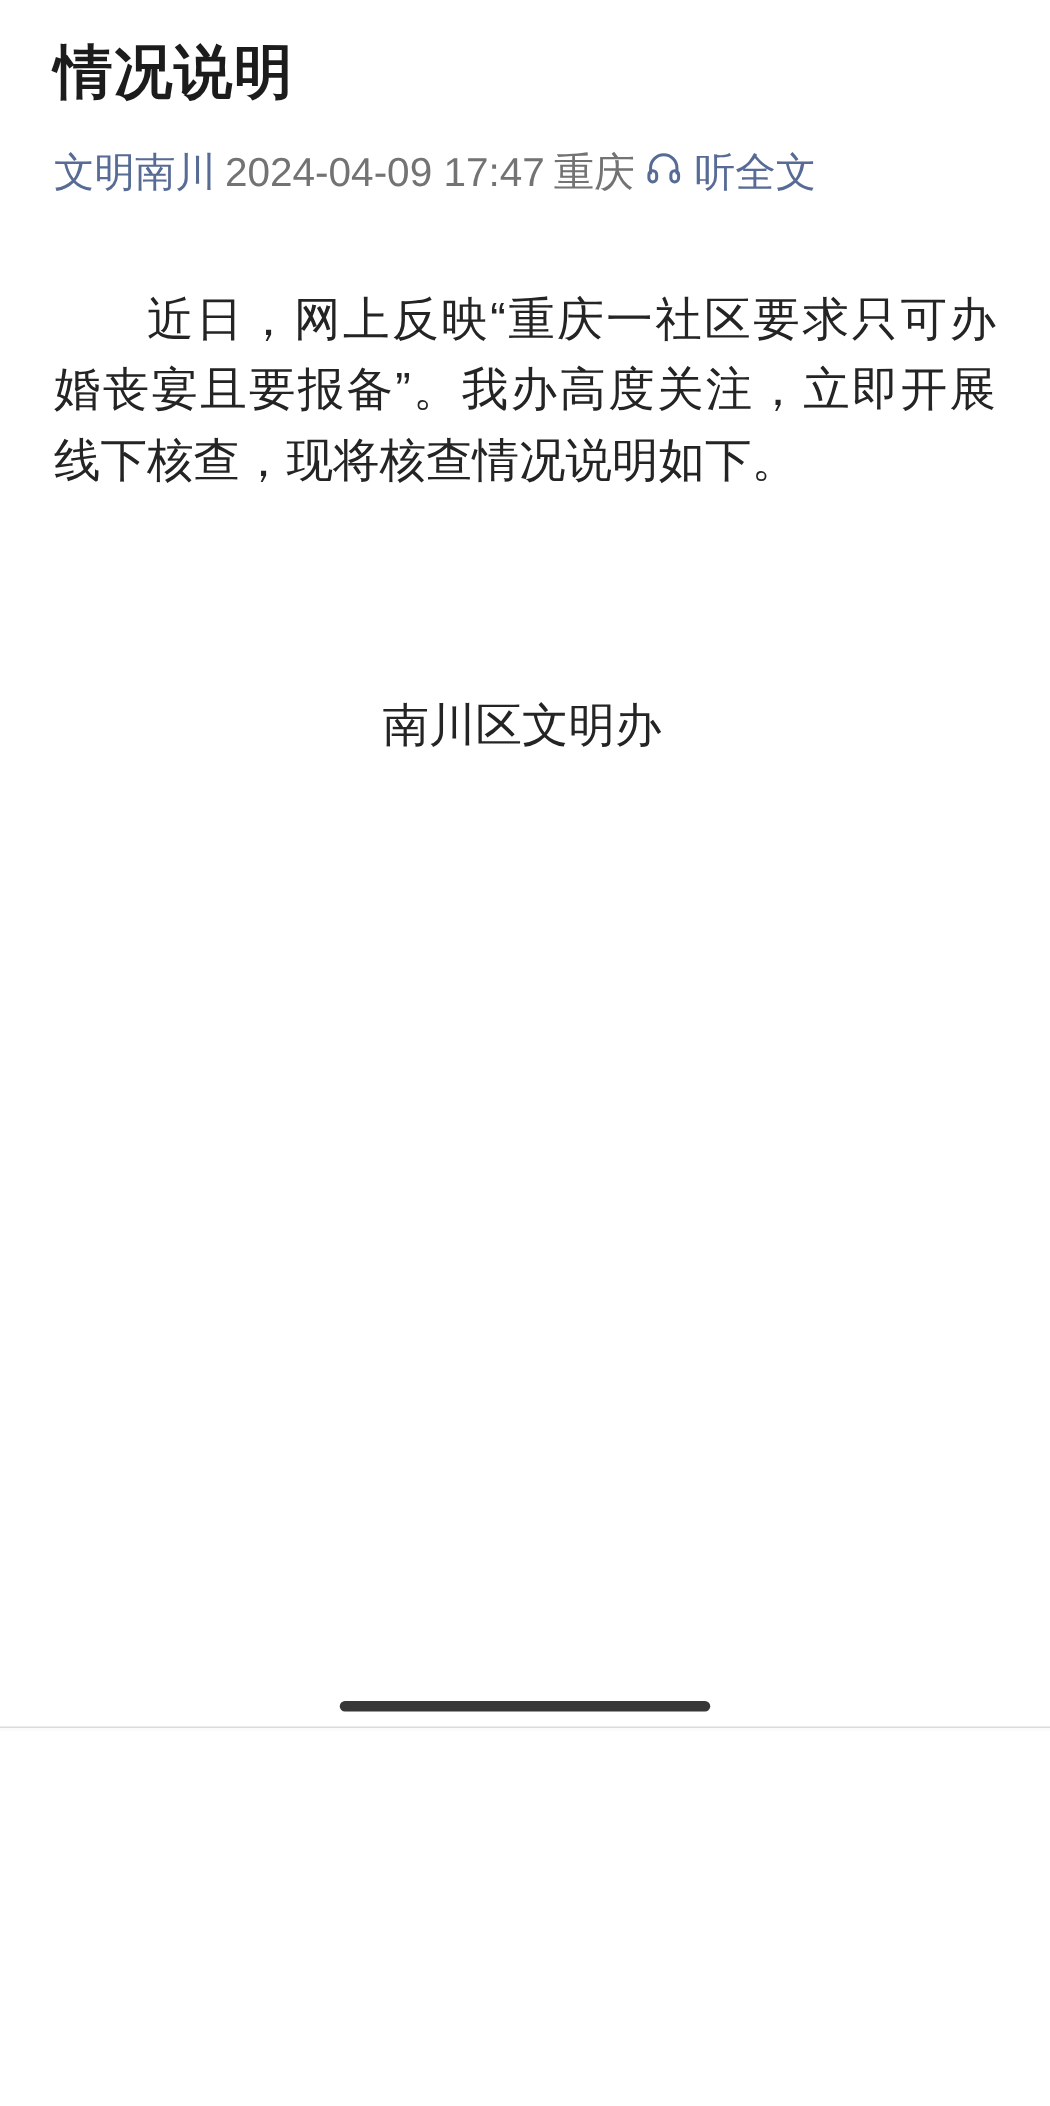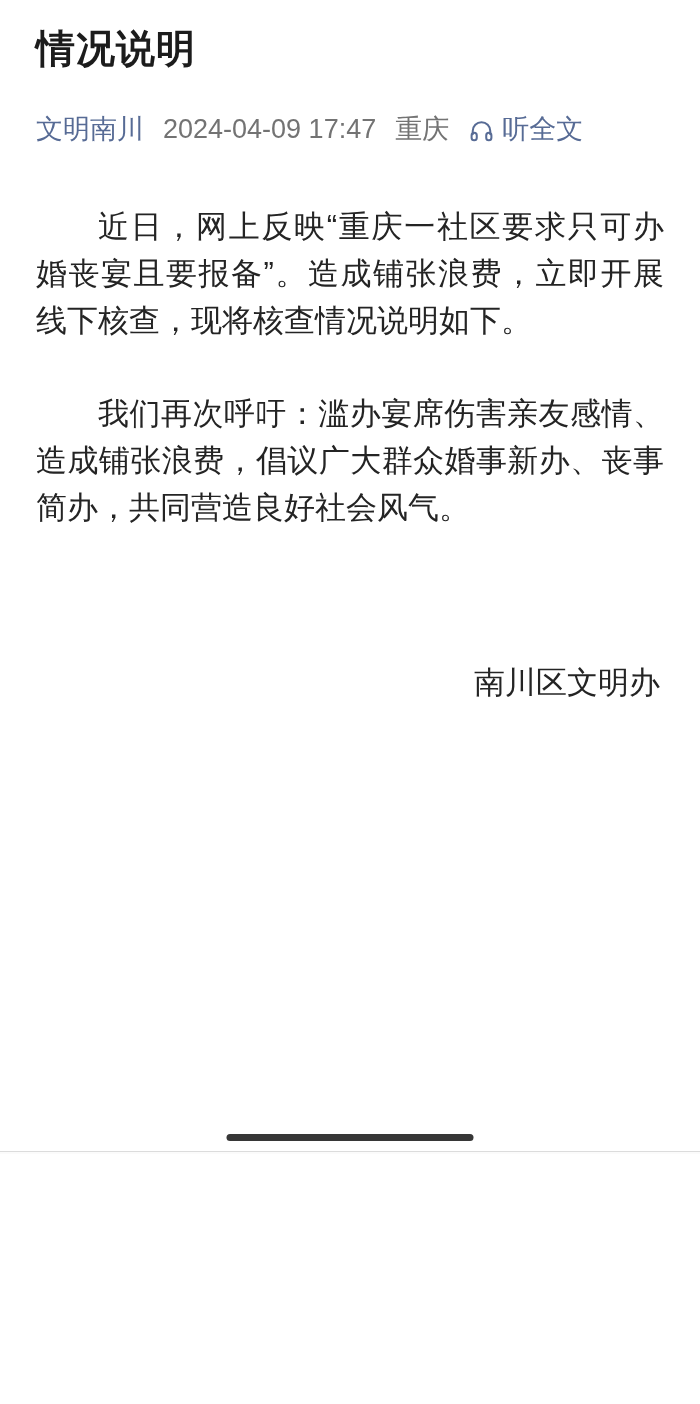--- a/index.html
+++ b/index.html
@@ -16,54 +16,53 @@
   .article { padding: 26px 36px 0 36px; }
   .title {
     margin: 0;
     font-size: 39px;
     line-height: 1.2;
     font-weight: 700;
     color: #1c1c1c;
     letter-spacing: 1px;
   }
   .meta {
-    margin-top: 40px;
+    margin-top: 26px;
     display: flex;
     align-items: center;
-    gap: 19px;
+    gap: 6px;
     font-size: 27px;
     line-height: 32px;
     white-space: nowrap;
   }
   .account { color: #576b95; cursor: pointer; }
   .meta-date, .meta-location { color: #737373; }
   .listen {
     color: #576b95;
     display: inline-flex;
-    align-items: flex-end;
+    align-items: flex-start;
     gap: 7px;
     cursor: pointer;
   }
   .listen svg { display: block; }
   .content {
     margin-top: 58px;
     font-size: 31px;
     line-height: 47px;
     color: #242424;
     text-align: justify;
   }
   .content p {
     margin: 0 0 46px 0;
     text-indent: 2em;
   }
   .signature {
     margin: 130px 4px 0 0;
-    text-align: right;
+    text-align: center;
     text-indent: 0;
-    font-family: Liberation Mono, monospace;
   }
   .sign-date {
     margin: 46px 0 0 0;
     text-align: right;
     text-indent: 0;
   }
   .home-indicator {
     position: absolute;
     left: 50%;
     bottom: 13px;
@@ -101,22 +100,21 @@
             <path d="M4.2 14.5 v-3 a7.8 7.8 0 0 1 15.6 0 v3"></path>
             <rect x="3.2" y="13.2" width="4.6" height="6.6" rx="2.3"></rect>
             <rect x="16.2" y="13.2" width="4.6" height="6.6" rx="2.3"></rect>
           </svg>
         </span>
         <span>听全文</span>
       </span>
     </div>
 
     <div class="content">
-      <p>近日，网上反映“重庆一社区要求只可办婚丧宴且要报备”。造成铺张浪费，立即开展线下核查，现将核查情况说明如下。</p>
-      <p>我们再次呼吁：滥办宴席伤害亲友感情、造成铺张浪费，倡议广大群众婚事新办、丧事简办，共同营造良好社会风气。</p>
+      <p>近日，网上反映“重庆一社区要求只可办婚丧宴且要报备”。我办高度关注，立即开展线下核查，现将核查情况说明如下。</p>
 
       <div class="signature">南川区文明办</div>
     </div>
   </div>
 
   <div class="home-indicator"></div>
   <div class="bottom-edge"></div>
 </div>
 
 </body></html>

